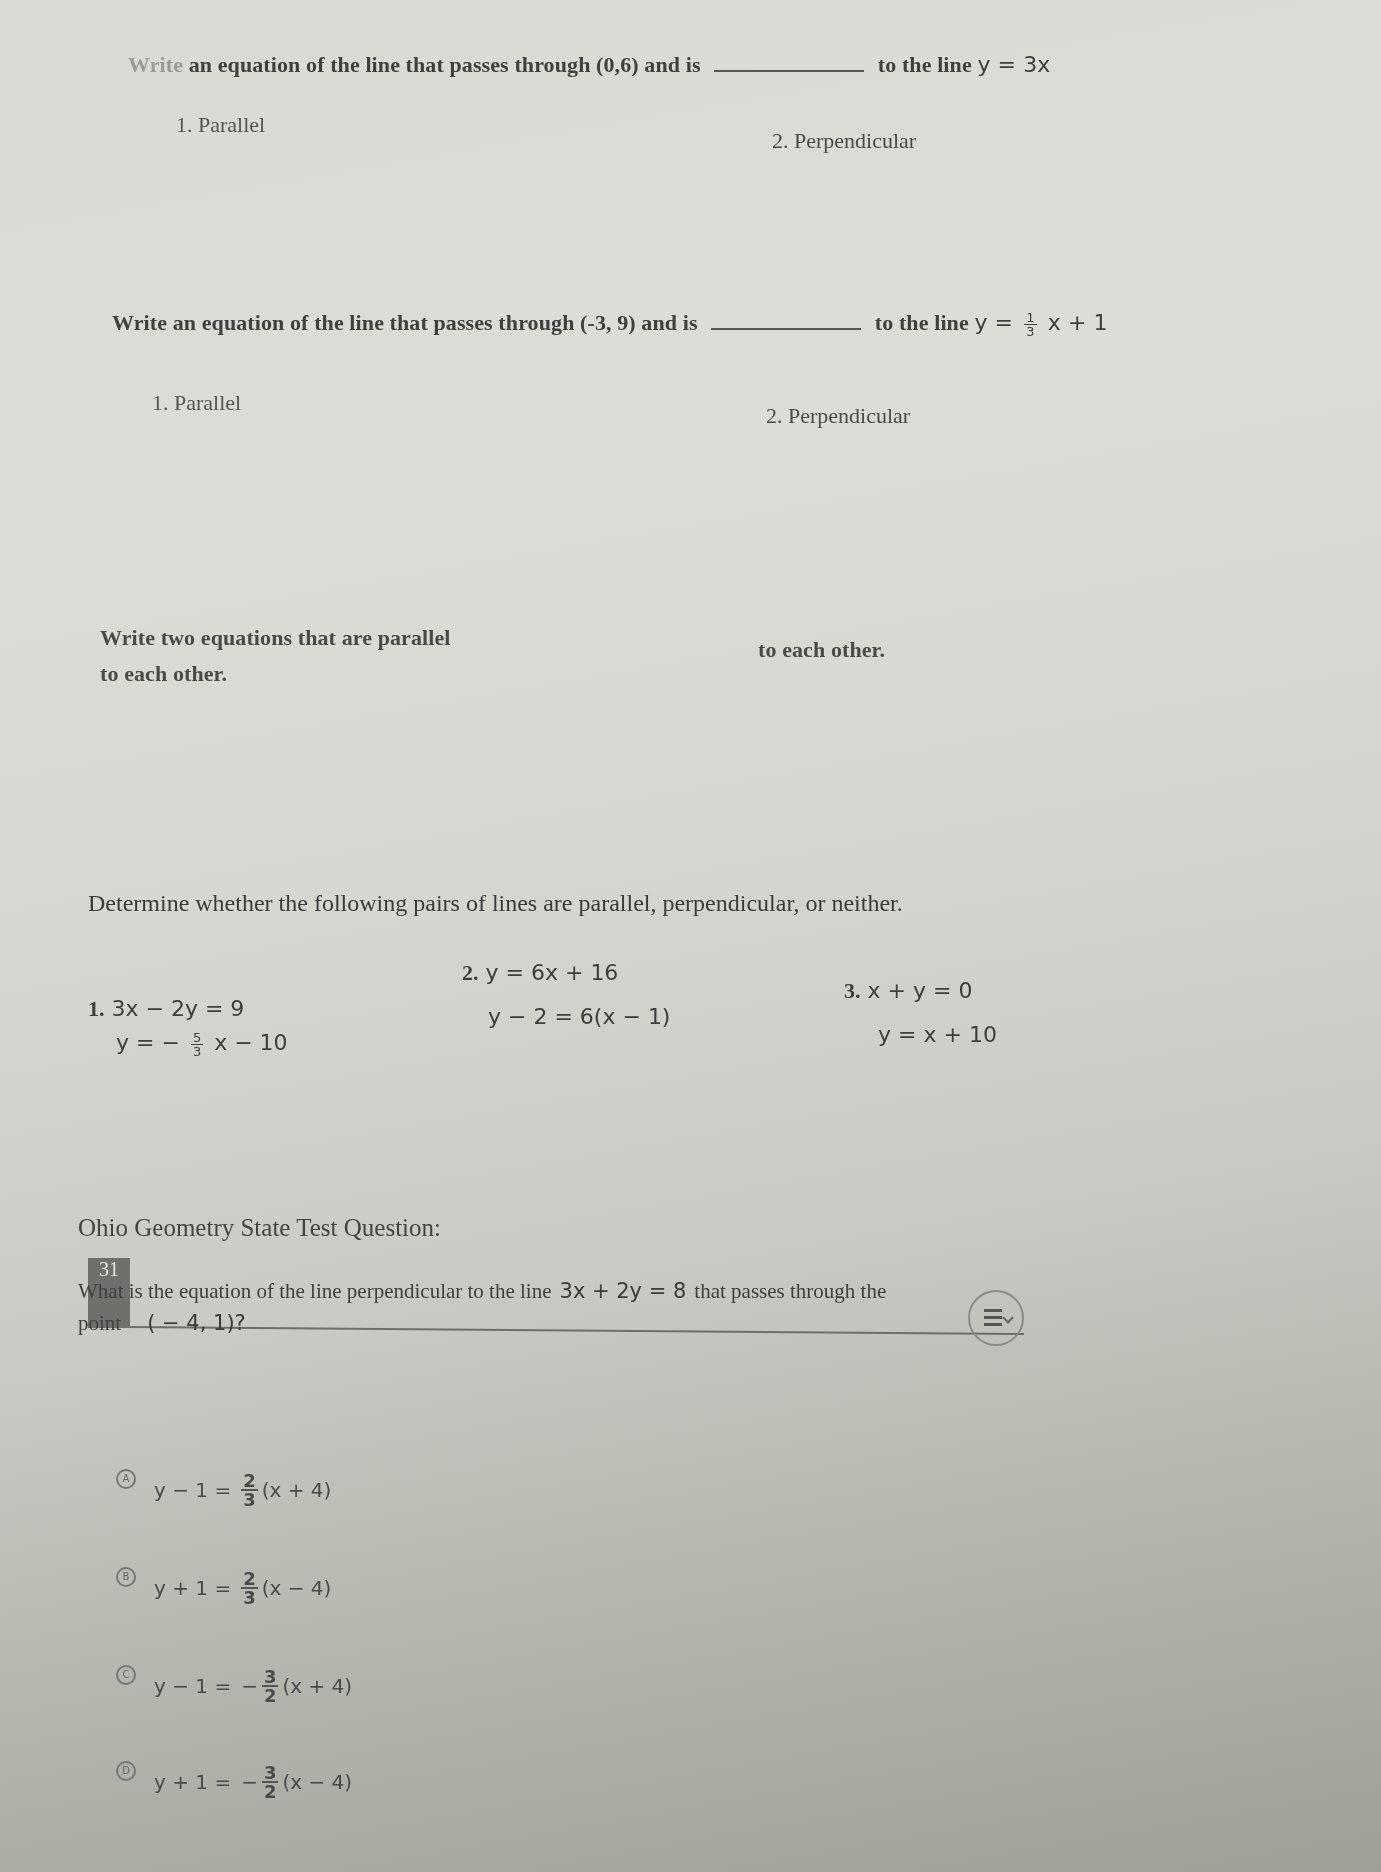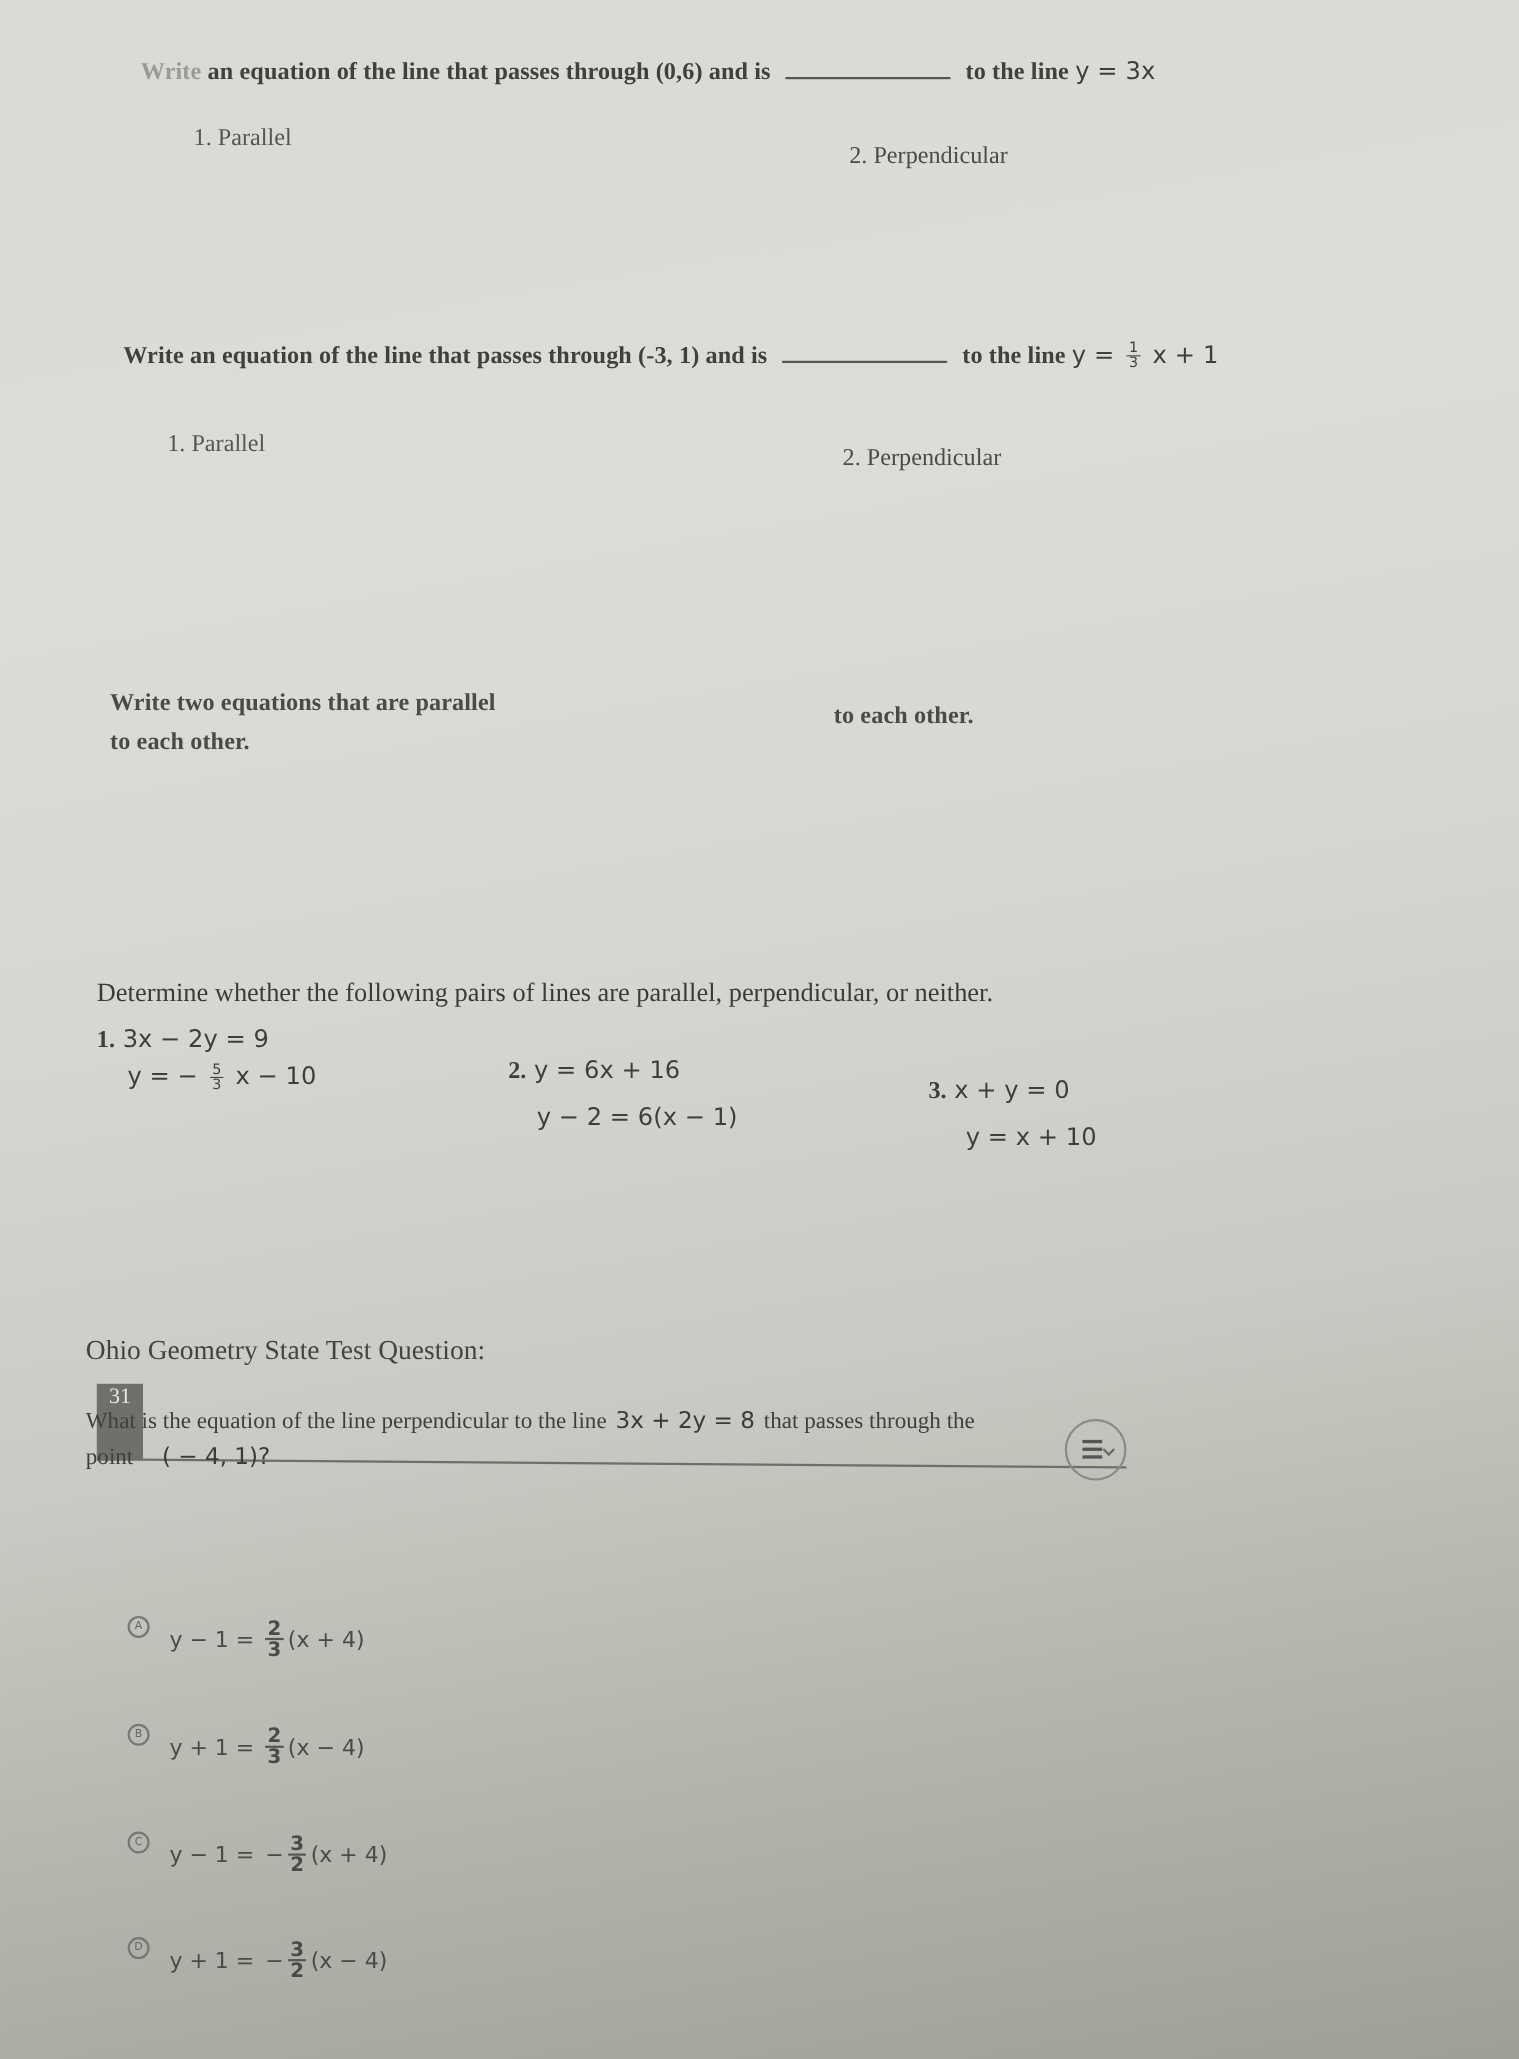--- a/index.html
+++ b/index.html
@@ -148,21 +148,21 @@
   <span class="faded">Write</span>
   <span>an equation of the line that passes through (0,6) and is</span>
   <span class="blank"></span>
   <span>to the line</span>
   <span class="math" style="font-weight:normal;">y = 3x</span>
 </div>
 <div class="abs choice" style="left:176px; top:112px;">1.  Parallel</div>
 <div class="abs choice" style="left:772px; top:128px; color:#4a4a4a;">2. Perpendicular</div>
 
 <div class="abs prompt" style="left:112px; top:310px;">
-  <span>Write an equation of the line that passes through (-3, 1) and is</span>
+  <span>Write an equation of the line that passes through (-3, 9) and is</span>
   <span class="blank"></span>
   <span>to the line</span>
   <span class="math" style="font-weight:normal;">
     <span>y =</span>
     <span class="frac">
       <span class="num">1</span>
       <span class="den">3</span>
     </span>
     <span>x  + 1</span>
   </span>
@@ -173,21 +173,21 @@
 <div class="abs prompt" style="left:100px; top:620px; line-height:36px; color:#4a4a4a;">
   <div>Write two equations that are parallel</div>
   <div>to each other.</div>
 </div>
 <div class="abs prompt" style="left:758px; top:632px; line-height:36px; color:#4a4a4a;">
   <div>to each other.</div>
 </div>
 
 <div class="abs section-title" style="left:88px; top:890px; color:#3a3a3a;">Determine whether the following pairs of lines are parallel, perpendicular, or neither.</div>
 
-<div class="abs math" style="left:88px; top:932px;">
+<div class="abs math" style="left:88px; top:996px;">
   <div>
     <span class="bold" style="font-family:'Liberation Serif',serif;">1.</span>
     <span>3x − 2y = 9</span>
   </div>
   <div style="margin-left:28px; margin-top:8px;">
     <span>y =  −</span>
     <span class="frac">
       <span class="num">5</span>
       <span class="den">3</span>
     </span>

